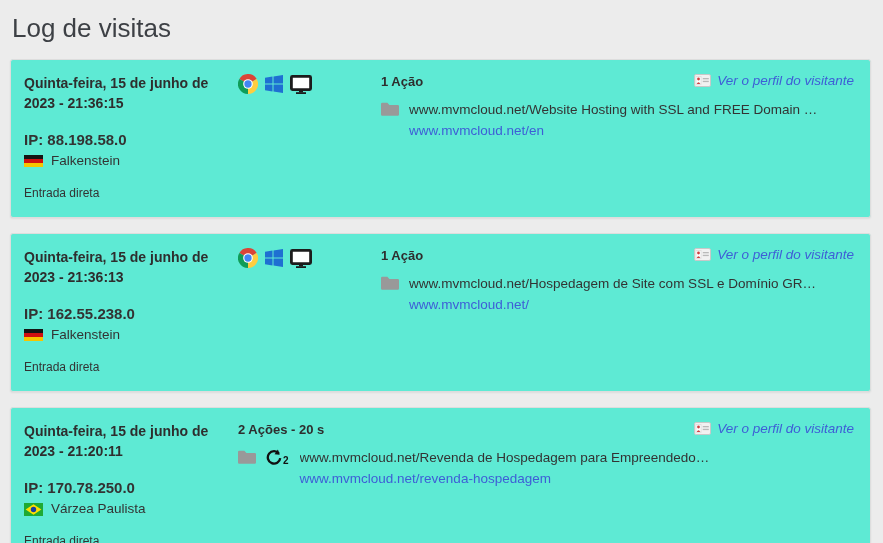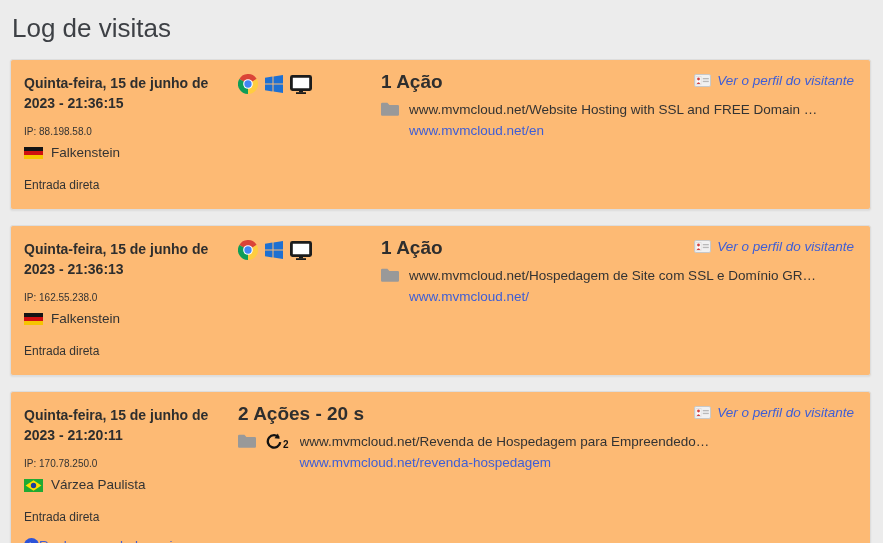--- a/index.html
+++ b/index.html
@@ -12,47 +12,47 @@
     padding: 10px;
     overflow: hidden;
   }
   .page-title {
     font-size: 26px;
     font-weight: 400;
     color: #3d4045;
     margin: 3px 0 15px 2px;
   }
   .card {
-    background: #fdba74;
+    background: #5eead4;
     border: 1px solid #ddd;
     border-radius: 3px;
     box-shadow: 0 1px 2px rgba(0,0,0,0.07);
     width: 861px;
     padding: 13px 16px 15px 13px;
     margin-bottom: 15px;
     display: flex;
     align-items: flex-start;
   }
   .card.h1 { min-height: 131px; }
   .card.h2 { min-height: 128px; }
   .card.h3 { min-height: 177px; }
   .col-left { width: 201px; flex: 0 0 201px; margin-right: 13px; }
   .visit-date { font-weight: 700; font-size: 14px; line-height: 20px; color: #2e2e2e; }
-  .visitor-ip { font-size: 10px; line-height: 18px; margin-top: 10px; }
+  .visitor-ip { font-size: 15px; line-height: 18px; margin-top: 18px; font-weight: bold; }
   .loc-row { display: flex; align-items: center; gap: 8px; margin-top: 3px; font-size: 13.5px; line-height: 18px; }
   .flag { display: inline-block; width: 19px; height: 12px; flex: 0 0 19px; }
   .flag-de { background: linear-gradient(to bottom, #141414 0 34%, #d01010 34% 67%, #f6c500 67% 100%); }
   .referrer { font-size: 12px; line-height: 18px; margin-top: 14px; }
   .replay-row { display: flex; align-items: center; gap: 0; margin-top: 12px; }
   .replay-link { font-size: 13.5px; color: #3e5ed6; text-decoration: none; cursor: pointer; }
   .col-icons { flex: 0 0 143px; display: flex; align-items: center; gap: 7px; padding-top: 1px; }
   .os-label { font-size: 13px; color: #1c1c1c; margin: 0 2px; }
   .col-actions { flex: 1 1 auto; min-width: 0; }
   .actions-head { display: flex; justify-content: space-between; align-items: flex-start; }
-  .actions-label { font-weight: 700; font-size: 19px; color: #2e2e2e; line-height: 17px; }
+  .actions-label { font-weight: 700; font-size: 13px; color: #2e2e2e; line-height: 17px; }
   .profile-link {
     display: flex; align-items: center; gap: 6px;
     color: #3e5ed6; font-size: 13.5px; font-style: italic;
     text-decoration: none; cursor: pointer; white-space: nowrap;
   }
   .action-item { display: flex; align-items: flex-start; gap: 10px; margin-top: 10px; }
   .folder-wrap { flex: 0 0 18px; padding-top: 2px; }
   .reload-badge { display: inline-flex; align-items: flex-start; margin-right: 1px; padding-top: 1px; }
   .reload-count { font-size: 10px; font-weight: 700; color: #111; margin-top: 6px; margin-left: 1px; }
   .action-texts { min-width: 0; }

